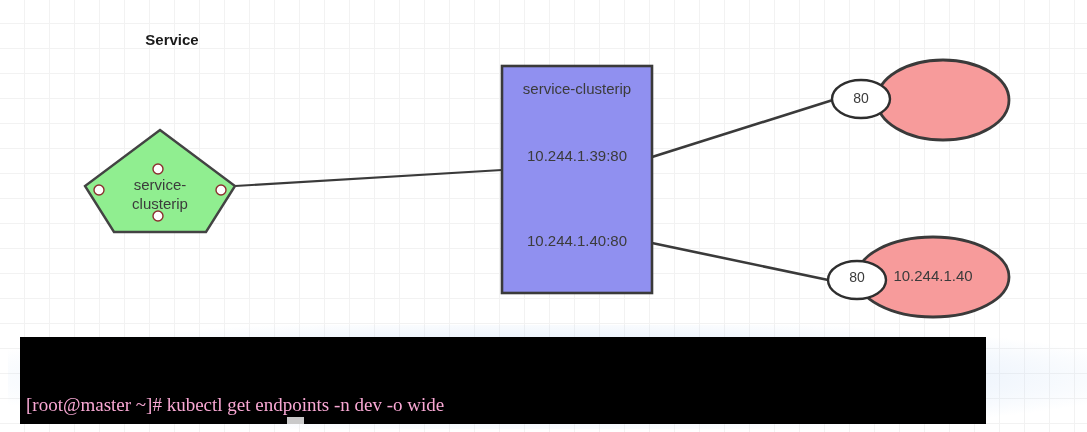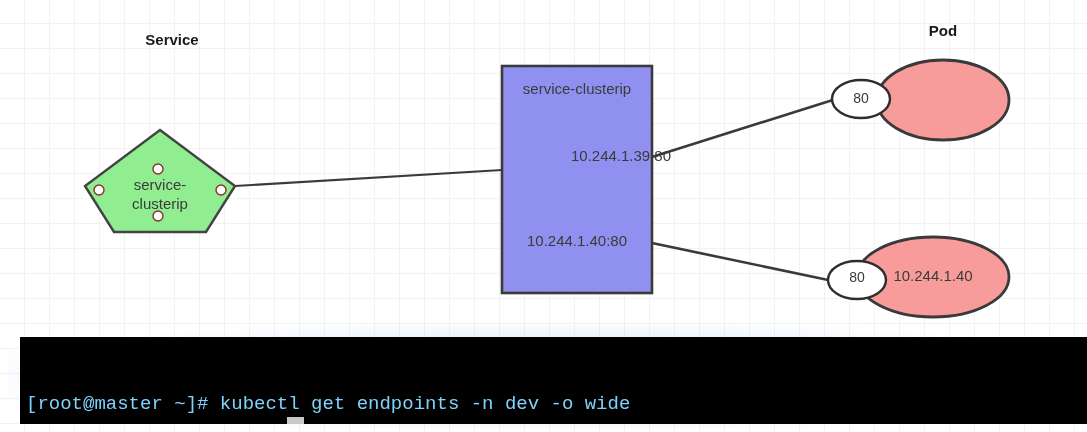--- a/index.html
+++ b/index.html
@@ -53,21 +53,21 @@
     white-space: nowrap;
     pointer-events: none;
   }
   .node-label.wrap { white-space: normal; line-height: 1.25; }
 
   
   #label-service-pentagon { left: 110px; top: 176px; width: 100px; font-size: 15px; }
 
   
   #label-ep-name { left: 502px; top: 80px;  width: 150px; }
-  #label-ep-ip1  { left: 502px; top: 147px; width: 150px; padding-left: 44px; }
+  #label-ep-ip1  { left: 502px; top: 147px; width: 150px; }
   #label-ep-ip2  { left: 502px; top: 232px; width: 150px; }
 
   
   #label-pod1 { left: 878px; top: 90px;  width: 130px; }
   #label-pod2 { left: 868px; top: 267px; width: 130px; }
 
   
   #label-port1 { left: 832px; top: 90px;  width: 58px; font-size: 14px; }
   #label-port2 { left: 828px; top: 269px; width: 58px; font-size: 14px; }
 
@@ -78,25 +78,25 @@
     top: 325px;
     width: 1079px;
     height: 104px;
     background: radial-gradient(ellipse at 50% 50%, rgba(150,190,240,0.55) 0%, rgba(190,215,245,0.25) 55%, rgba(255,255,255,0) 80%);
     pointer-events: none;
   }
   #terminal {
     position: absolute;
     left: 20px;
     top: 337px;
-    width: 1067px;
+    width: 966px;
     height: 87px;
     background: #000000;
-    color: #7dd3fc;
-    font-family: Liberation Mono, monospace;
+    color: #f9a8d4;
+    font-family: Liberation Serif, serif;
     font-size: 19px;
     line-height: 27px;
     white-space: pre;
     overflow: hidden;
     letter-spacing: 0px;
   }
   #terminal .line { display: block; height: 27px; }
   #terminal .pad { padding-left: 6px; }
   #terminal-cursor {
     position: absolute;
@@ -130,21 +130,20 @@
     <rect x="502" y="66" width="150" height="227" fill="#9090f0" stroke="#3a3a3a" stroke-width="2.6"></rect>
 
     <ellipse cx="943" cy="100" rx="66" ry="40" fill="#f79b9b" stroke="#3a3a3a" stroke-width="2.8"></ellipse>
     <ellipse cx="861" cy="99" rx="29" ry="19" fill="#ffffff" stroke="#2e2e2e" stroke-width="2.4"></ellipse>
 
     <ellipse cx="933" cy="277" rx="76" ry="40" fill="#f79b9b" stroke="#3a3a3a" stroke-width="2.8"></ellipse>
     <ellipse cx="857" cy="280" rx="29" ry="19" fill="#ffffff" stroke="#2e2e2e" stroke-width="2.4"></ellipse>
   </svg>
 
   <div class="col-title" id="title-service">Service</div>
-  <div class="col-title" id="title-pod">Pod</div>
 
   <div class="node-label wrap" id="label-service-pentagon">service-clusterip</div>
 
   <div class="node-label" id="label-ep-name">service-clusterip</div>
   <div class="node-label" id="label-ep-ip1">10.244.1.39:80</div>
   <div class="node-label" id="label-ep-ip2">10.244.1.40:80</div>
 
   <div class="node-label" id="label-port1">80</div>
 
   <div class="node-label" id="label-pod2">10.244.1.40</div>

